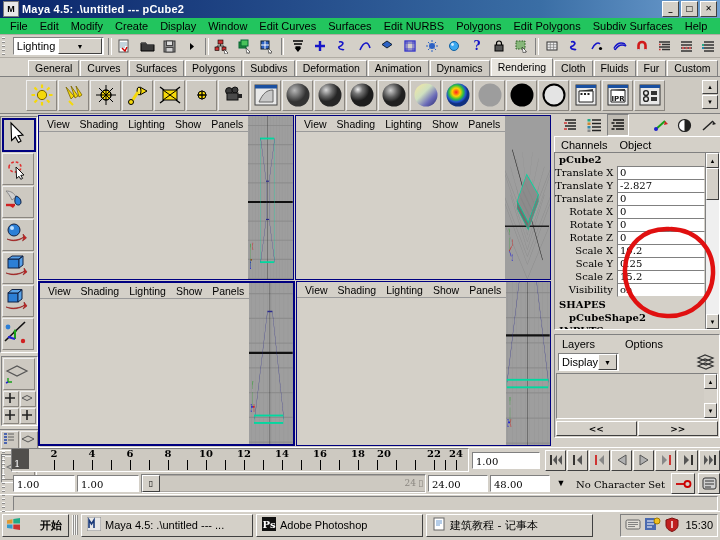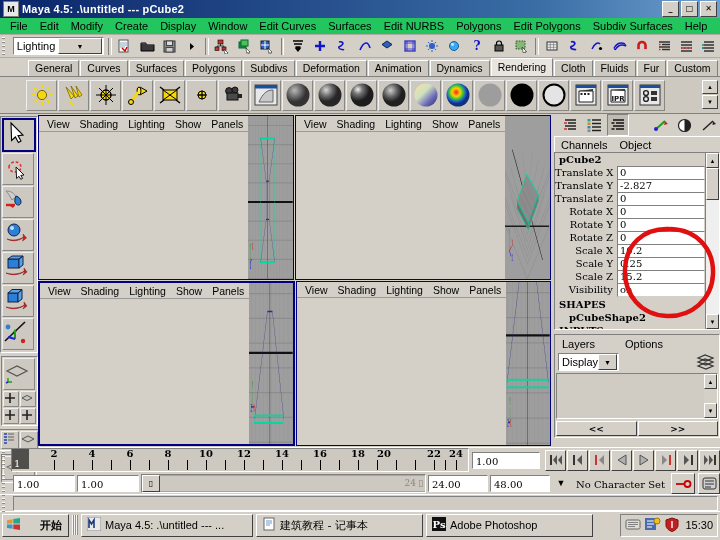--- a/index.html
+++ b/index.html
@@ -1174,38 +1174,38 @@
     <div class="taskitem w1">
       <span>
         <svg width="14" height="14" viewBox="0 0 14 14">
             <rect x="0" y="0" width="14" height="14" fill="#e8e8e8" stroke="#888"></rect>
             <path d="M2 11V3l2.5 4L7 3v8" fill="none" stroke="#1a3a7a" stroke-width="1.6"></path>
           </svg>
       </span>
       <span>Maya 4.5: .\untitled  --- ...</span>
     </div>
 
+    <div class="taskitem w2">
+      <span>
+        <svg width="14" height="14" viewBox="0 0 14 14">
+            <rect x="0" y="0" width="14" height="14" fill="#111"></rect>
+            <text x="7" y="11" font-size="10" font-weight="bold" fill="#fff" text-anchor="middle" font-family="DejaVu Serif,serif">Ps</text>
+          </svg>
+      </span>
+      <span>Adobe Photoshop</span>
+    </div>
+
     <div class="taskitem w3">
       <span>
         <svg width="14" height="14" viewBox="0 0 14 14">
             <rect x="2" y="1" width="10" height="12" fill="#fff" stroke="#666"></rect>
             <path d="M4 4h6M4 6h6M4 8h4" stroke="#6a9ad0" stroke-width="1"></path>
           </svg>
       </span>
       <span class="cn">建筑教程 - 记事本</span>
-    </div>
-
-    <div class="taskitem w2">
-      <span>
-        <svg width="14" height="14" viewBox="0 0 14 14">
-            <rect x="0" y="0" width="14" height="14" fill="#111"></rect>
-            <text x="7" y="11" font-size="10" font-weight="bold" fill="#fff" text-anchor="middle" font-family="DejaVu Serif,serif">Ps</text>
-          </svg>
-      </span>
-      <span>Adobe Photoshop</span>
     </div>
 
     <div class="tray">
       <span class="ico16">
         <svg width="16" height="14" viewBox="0 0 16 14">
             <rect x="1" y="3" width="14" height="9" rx="1.5" fill="#e0ddd6" stroke="#666"></rect>
             <path d="M3 5.5h10M3 7.5h10M3 9.5h7" stroke="#777" stroke-width=".9"></path>
           </svg>
       </span>
       <span class="ico16">

